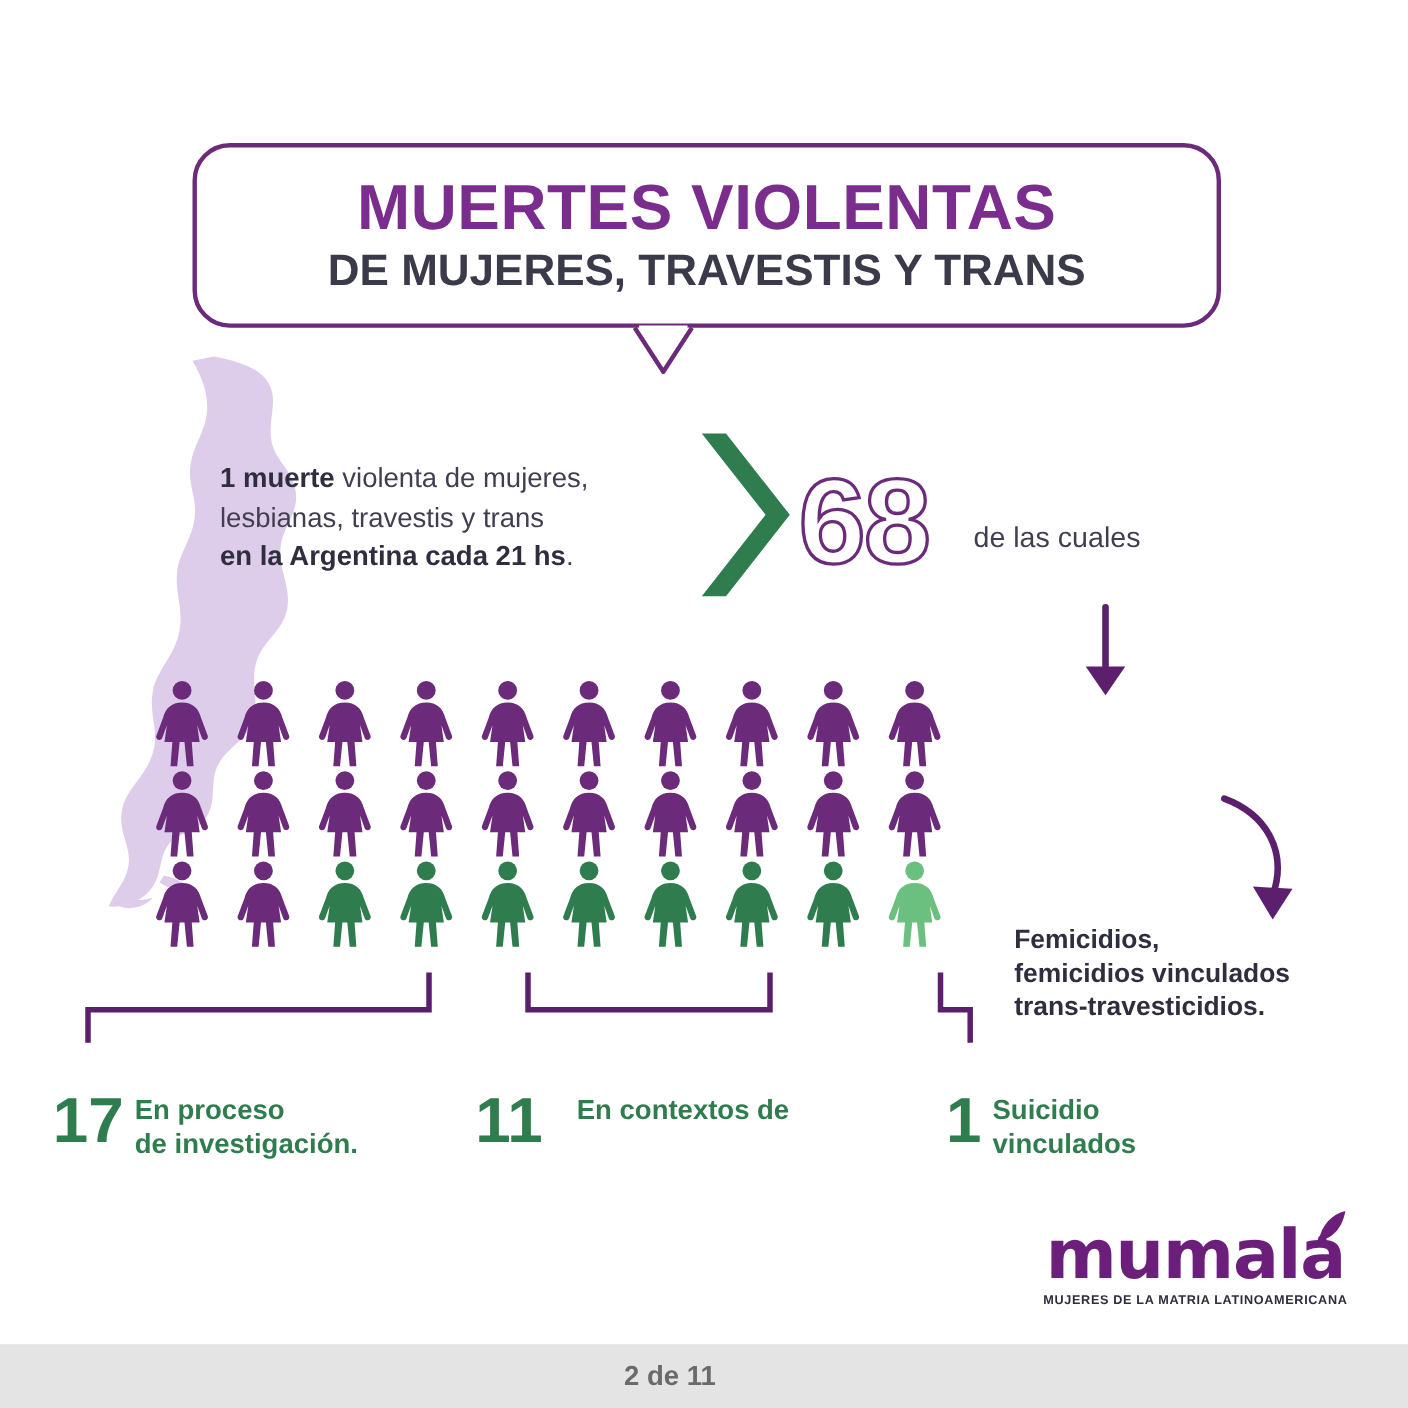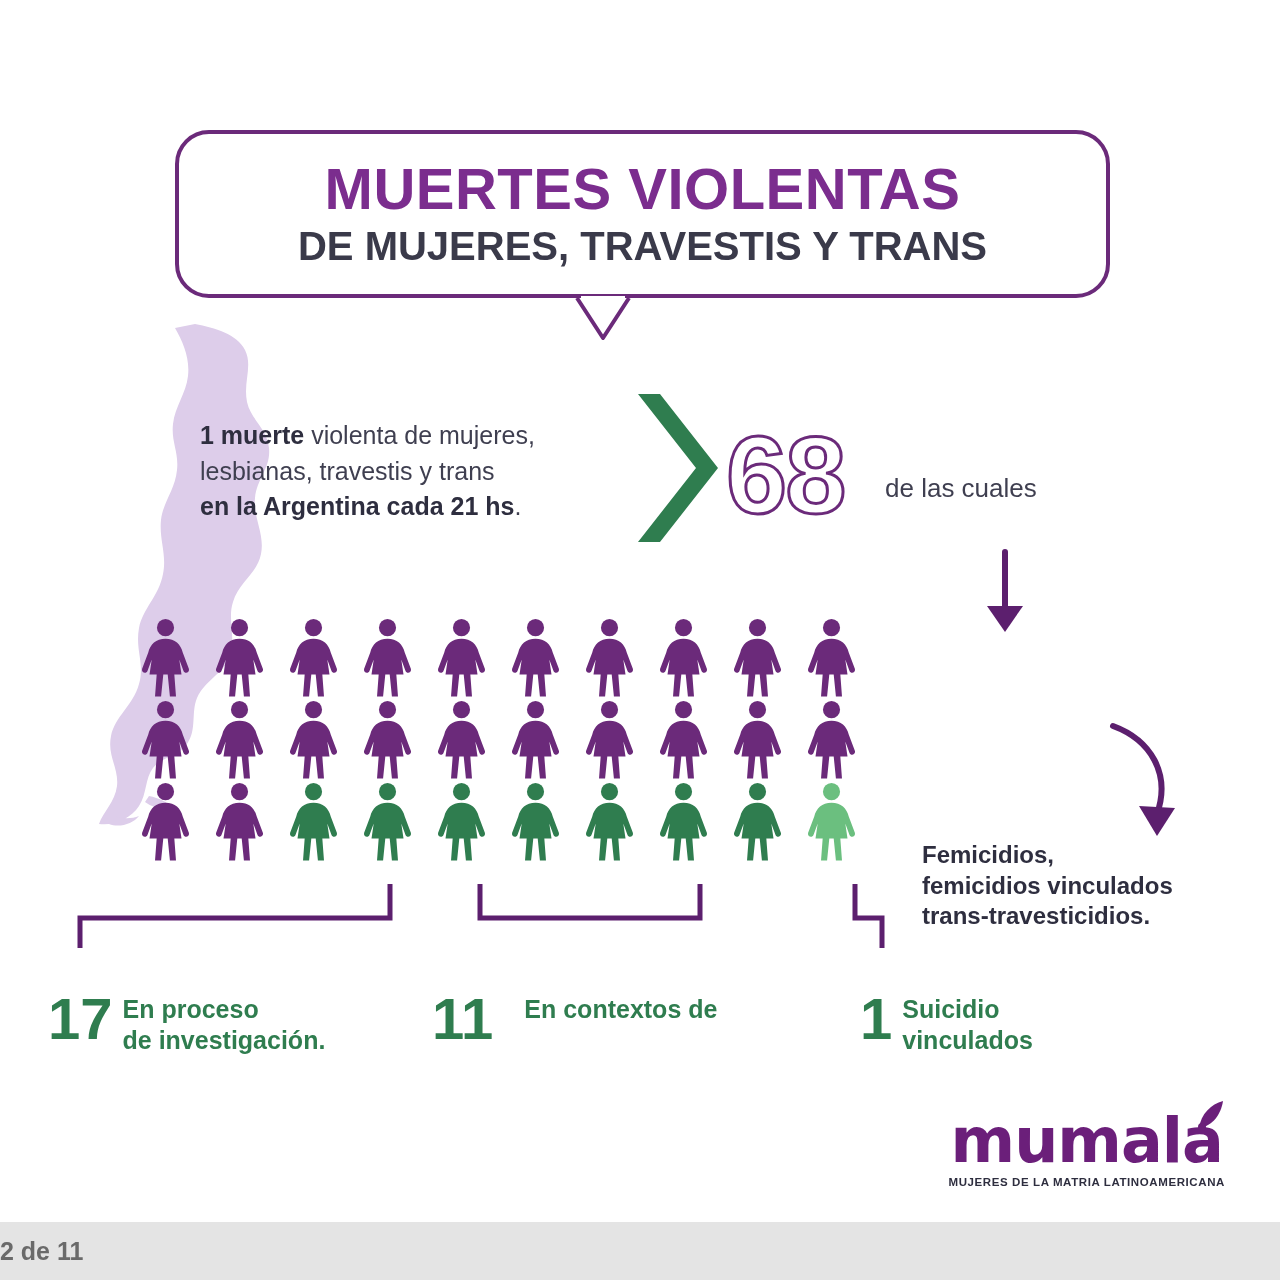--- a/index.html
+++ b/index.html
@@ -154,21 +154,21 @@
   .logo-sub {
     font-size: 11.5px; font-weight: bold; color: #2e2e3f;
     letter-spacing: 0.6px; margin-top: 4px;
   }
   .logo-leaf { position: absolute; right: -2px; top: -12px; width: 34px; height: 34px; }
 
   
   .footer {
     position: absolute; left: 0; bottom: 0; width: 1280px; height: 58px;
     background: #e4e4e4;
-    display: flex; align-items: center; justify-content: flex-start;
+    display: flex; align-items: center; justify-content: center;
   }
   .footer-page {
     font-size: 25px; font-weight: bold; color: #6a6a6a; margin-right: 62px;
   }
 </style>
 </head>
 <body>
 
 <div class="canvas">
 

